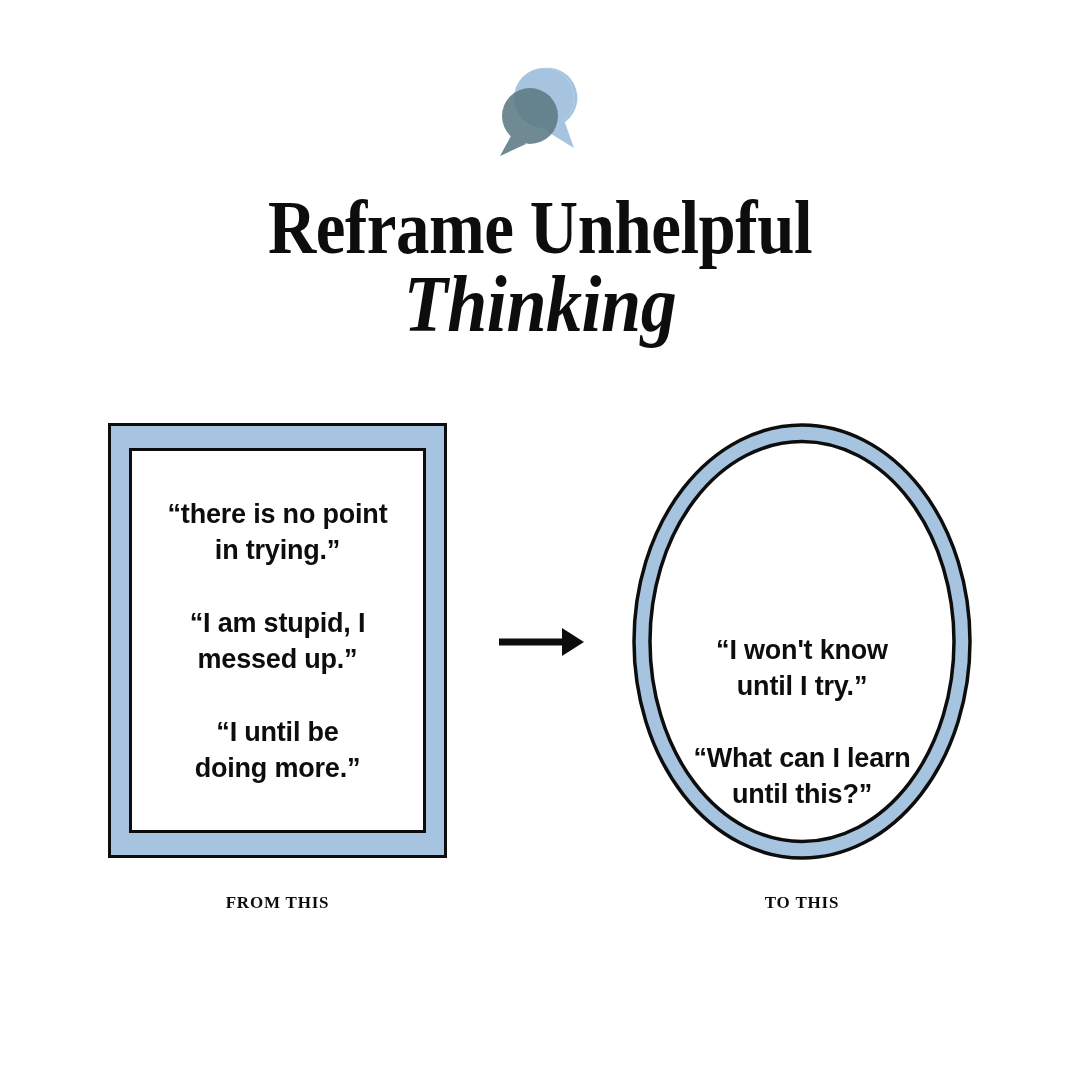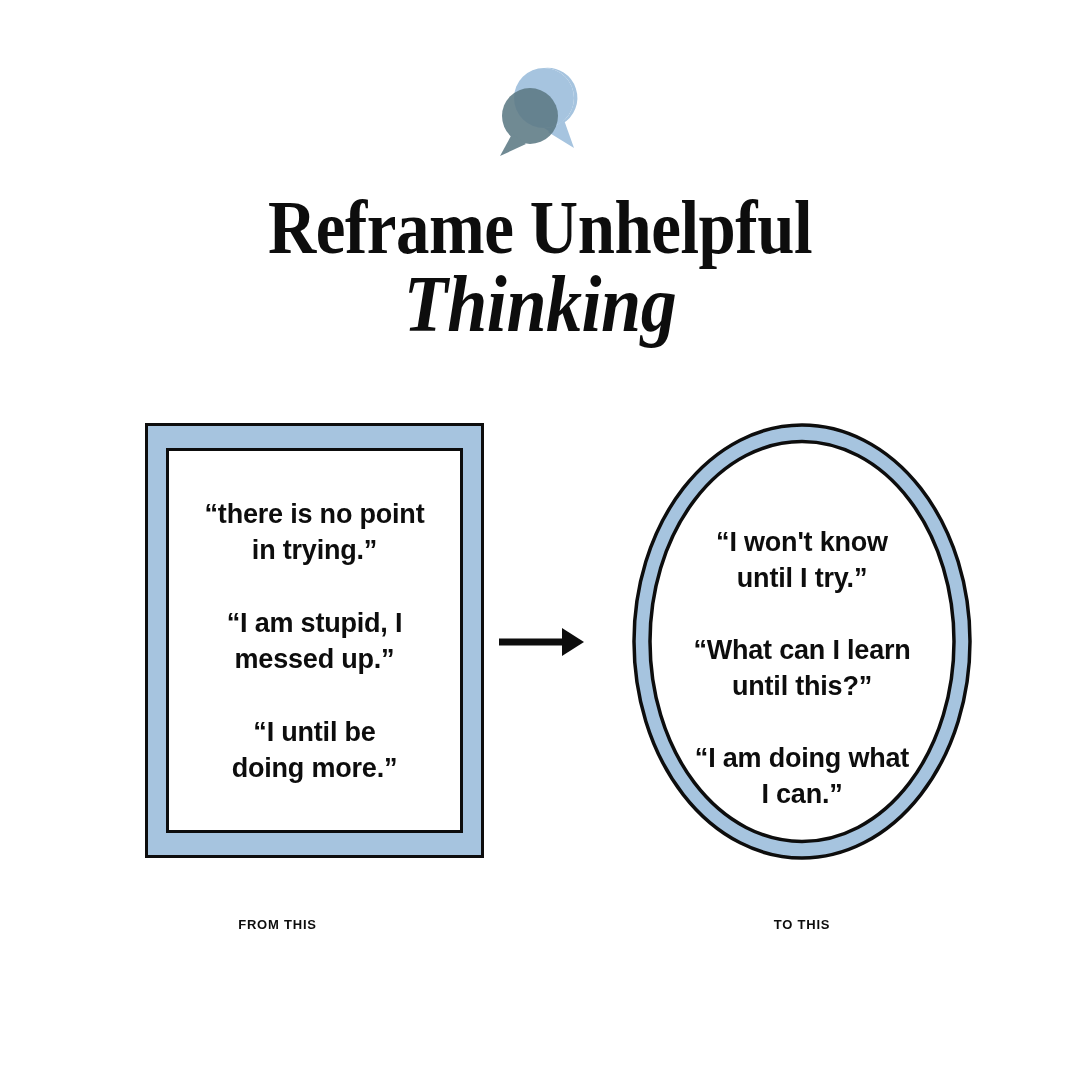--- a/index.html
+++ b/index.html
@@ -57,21 +57,20 @@
   
   #frame-rect {
     position: absolute;
     left: 108px;
     top: 423px;
     width: 339px;
     height: 435px;
     box-sizing: border-box;
     border: 3px solid #0d0d0d;
     background: #a6c4df;
-    margin-left: 37px;
   }
   #frame-rect-inner {
     position: absolute;
     left: 18px;
     top: 22px;
     right: 18px;
     bottom: 22px;
     box-sizing: border-box;
     border: 3px solid #0d0d0d;
     background: #ffffff;
@@ -134,26 +133,25 @@
     left: 494px;
     top: 620px;
     width: 94px;
     height: 44px;
   }
 
   
   .caption {
     position: absolute;
     color: #0d0d0d;
-    font-family: Liberation Sans, sans-serif;
+    font-family: Liberation Serif, serif;
     font-weight: 700;
-    font-size: 13px;
+    font-size: 17px;
     letter-spacing: 0.8px;
     text-align: center;
-    margin-top: 24px;
   }
   #caption-from {
     left: 108px;
     top: 893px;
     width: 339px;
   }
   #caption-to {
     left: 632px;
     top: 893px;
     width: 340px;
@@ -207,22 +205,20 @@
     <svg id="frame-oval-svg" viewBox="0 0 340 437" xmlns="http://www.w3.org/2000/svg">
       <ellipse cx="170" cy="218.5" rx="168" ry="216.5" fill="#a6c4df" stroke="#0d0d0d" stroke-width="3.5"></ellipse>
       <ellipse cx="170" cy="218.5" rx="152" ry="200" fill="#ffffff" stroke="#0d0d0d" stroke-width="3.5"></ellipse>
     </svg>
     <div id="frame-oval-inner">
       <div class="quote-list">
         <p class="quote">“I won't know
 until I try.”</p>
         <p class="quote">“What can I learn
 until this?”</p>
-        <p class="quote">“I am doing what
-I can.”</p>
       </div>
     </div>
   </div>
 
   <div class="caption" id="caption-from">FROM THIS</div>
   <div class="caption" id="caption-to">TO THIS</div>
 
 </div>
 
 </body></html>

